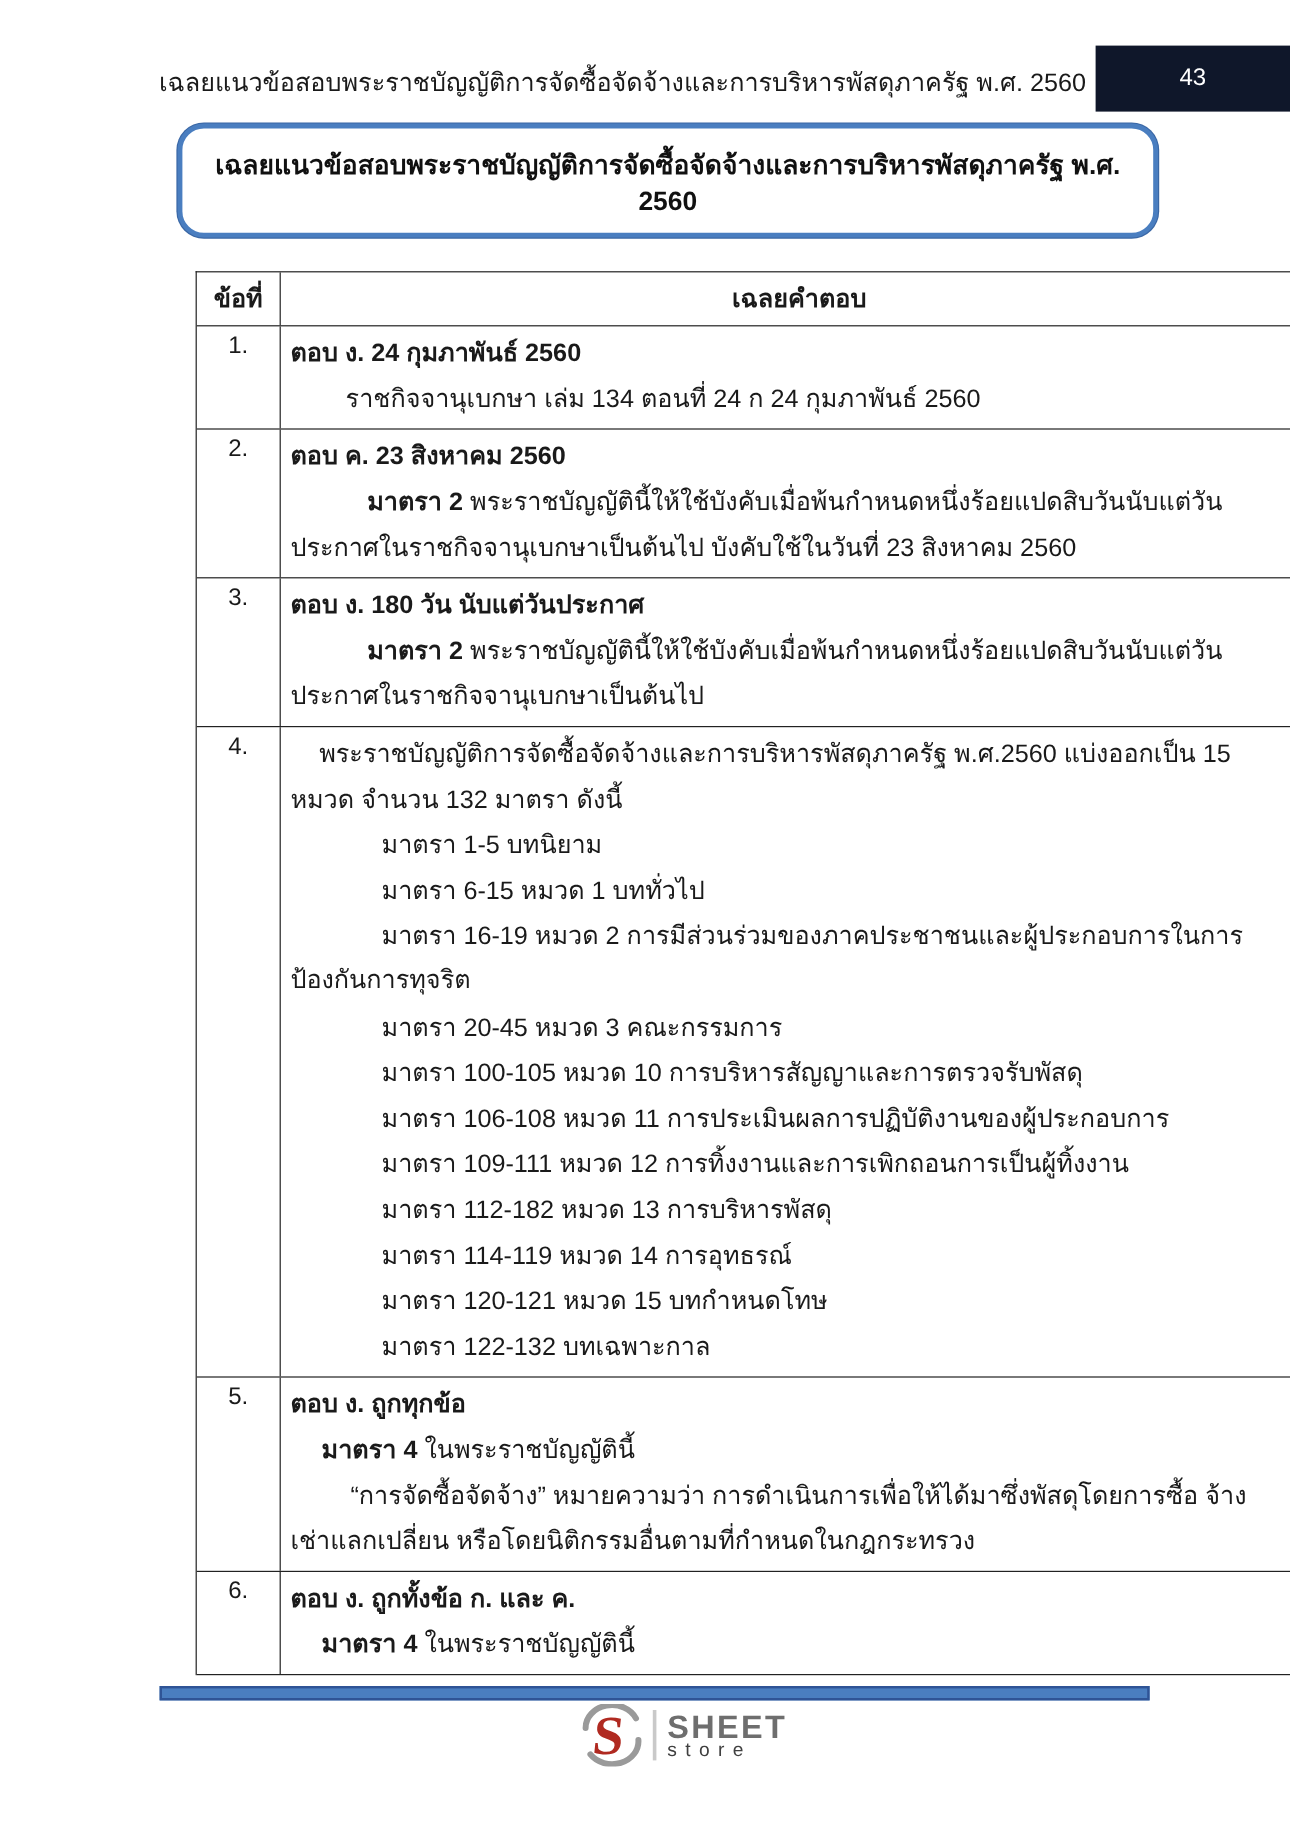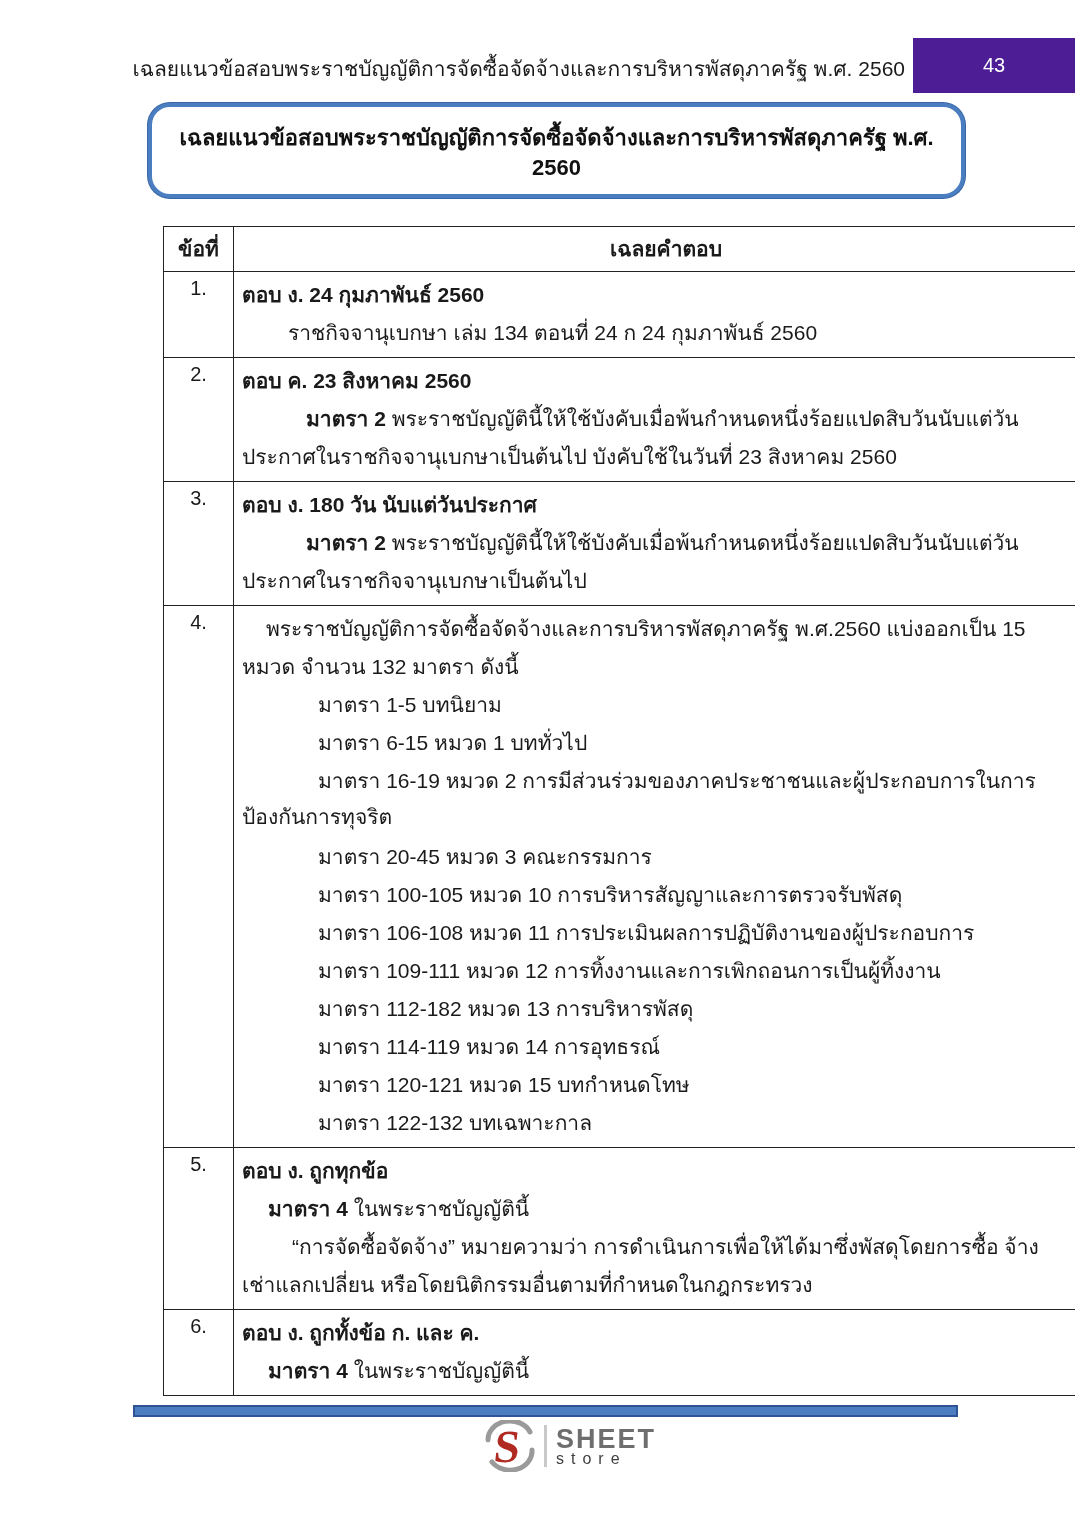--- a/index.html
+++ b/index.html
@@ -22,21 +22,21 @@
     text-align: right;
     font-size: 21px;
     font-weight: 500;
     color: #1a1a1a;
     white-space: nowrap;
   }
   .page-number-box {
     position: absolute;
     top: 38px; left: 913px;
     width: 162px; height: 55px;
-    background: #4c1d95;
+    background: #0f172a;
     color: #ffffff;
     display: flex; align-items: center; justify-content: center;
     font-size: 20px;
   }
 
   
   .title-box {
     position: absolute;
     top: 103px; left: 148px;
     width: 817px; height: 95px;

